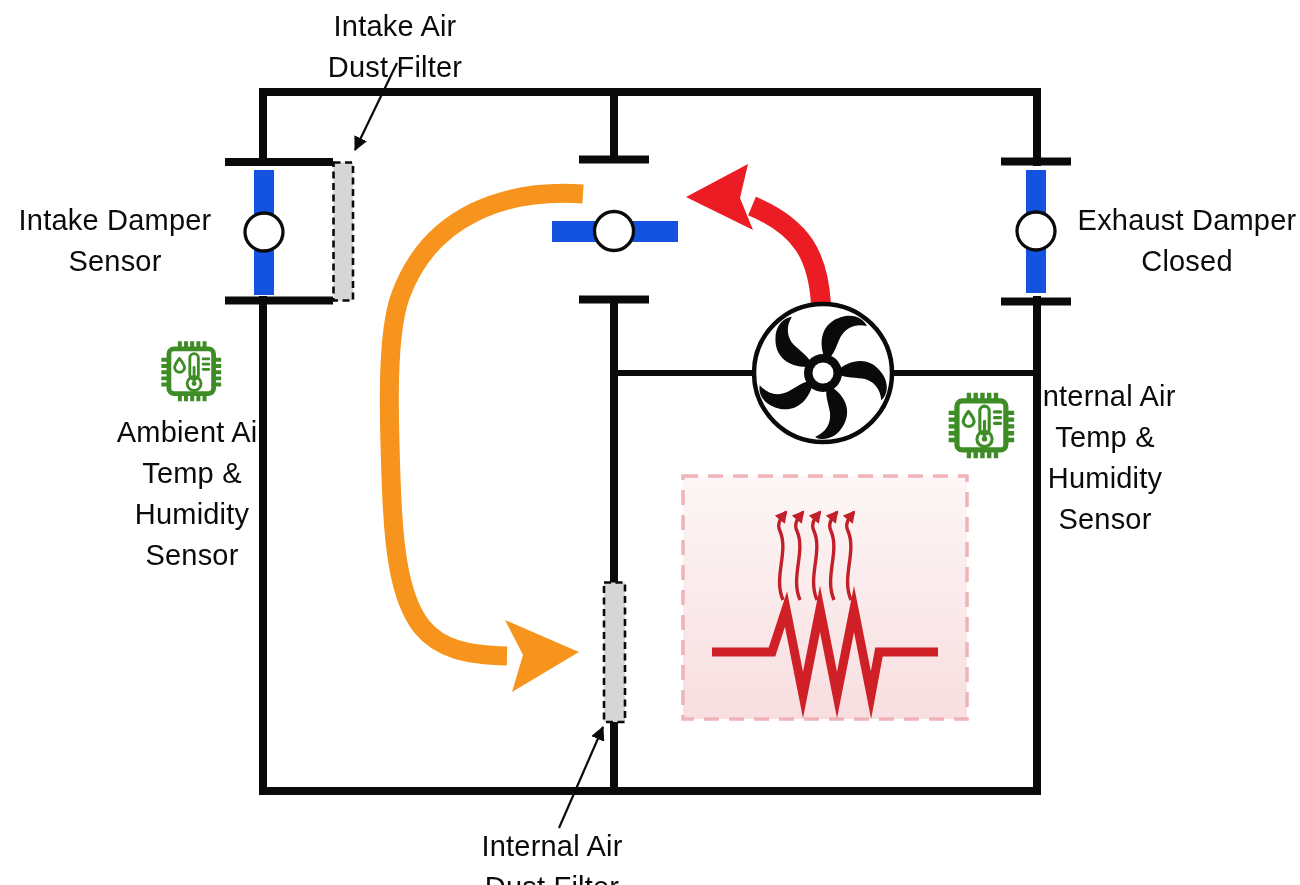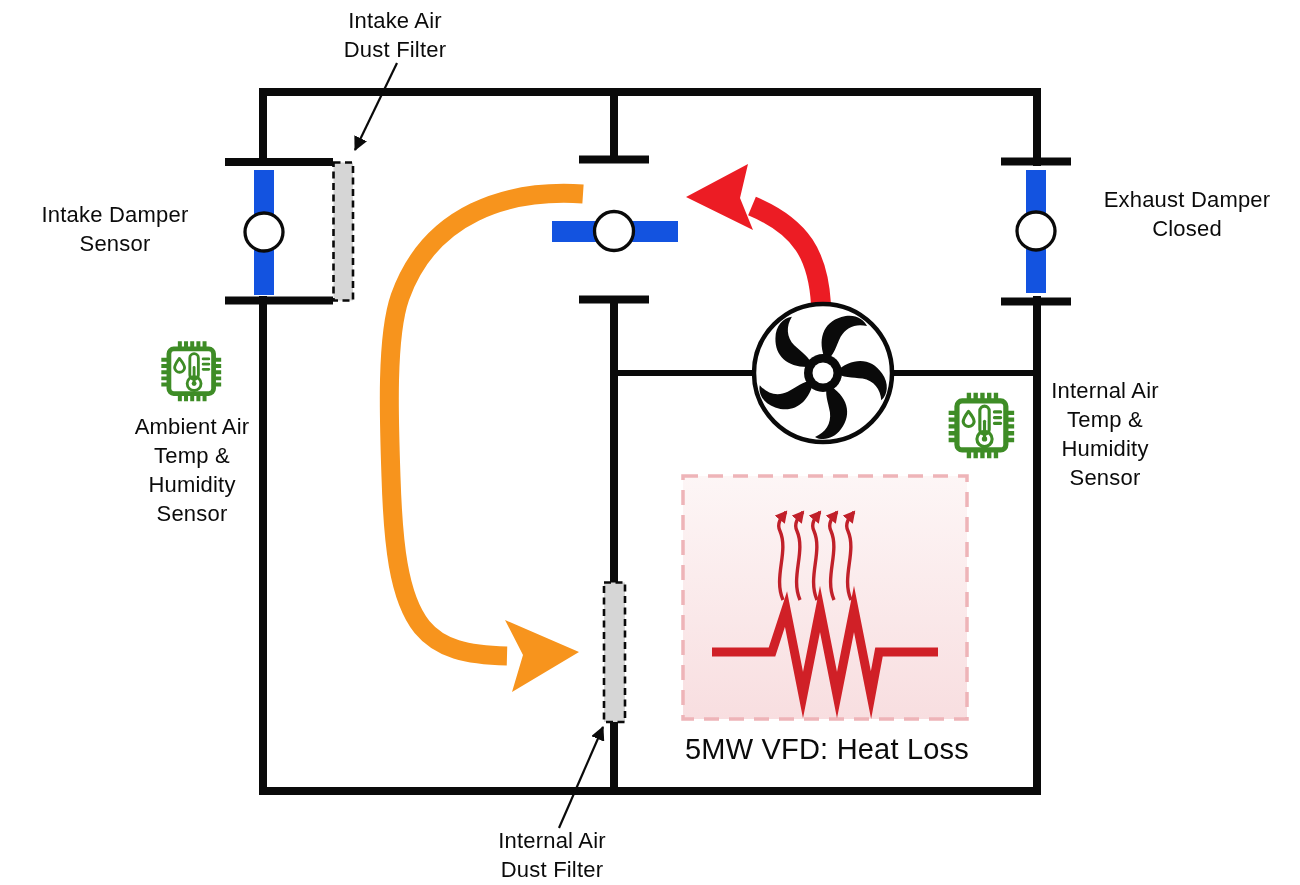--- a/index.html
+++ b/index.html
@@ -6,22 +6,22 @@
     --background:#ffffff; --line_black:#0a0a0a; --damper_blue:#1353e0;
     --flow_orange:#f7941d; --flow_red:#ec1c24; --heat_red:#c1202a;
     --resistor_red:#d02027; --sensor_green:#3e8c26; --filter_gray:#d6d6d6;
     --vfd_fill_top:#fdf6f6; --vfd_fill_bottom:#f8dee0; --vfd_border:#eeb4b8;
     --text:#0b0b0b;
   }
   html,body{margin:0;padding:0;background:var(--background);}
   .stage{position:relative;width:1300px;height:885px;background:var(--background);
          font-family:"Liberation Sans",sans-serif;overflow:hidden;}
   .art{position:absolute;left:0;top:0;}
-  .lbl{position:absolute;text-align:center;color:var(--text);font-size:22px;
-       line-height:29px;white-space:pre-line;letter-spacing:0.2px;}
+  .lbl{position:absolute;text-align:center;color:var(--text);font-size:29px;
+       line-height:41px;white-space:pre-line;letter-spacing:0.2px;}
   .lbl-vfd{font-size:29px;line-height:33px;}
   
   .wall{stroke:var(--line_black);stroke-width:8;fill:none;stroke-linecap:butt;}
   .wall-mid{stroke:var(--line_black);stroke-width:6;fill:none;}
   .tick{stroke:var(--line_black);stroke-width:8;fill:none;}
   .blade-rect{fill:var(--damper_blue);}
   .hinge{fill:#ffffff;stroke:var(--line_black);stroke-width:3.3;}
   .filter{fill:var(--filter_gray);stroke:var(--line_black);stroke-width:2.6;
           stroke-dasharray:7 4.5;}
   .fan-ring{fill:#ffffff;stroke:var(--line_black);stroke-width:4.5;}
@@ -174,30 +174,29 @@
     </g>
   </svg>
 
   <div class="lbl" style="left:293px;top:6px;width:204px;">Intake Air
 Dust Filter</div>
 
 
   <div class="lbl" style="left:8px;top:200px;width:214px;">Intake Damper
 Sensor</div>
 
-  <div class="lbl" style="left:1076px;top:185px;width:222px;">Exhaust Damper
+  <div class="lbl" style="left:1076px;top:200px;width:222px;">Exhaust Damper
 Closed</div>
 
   <div class="lbl" style="left:90px;top:412px;width:204px;text-align:center;">Ambient Air
 Temp &amp;
 Humidity
 Sensor</div>
 
   <div class="lbl" style="left:1003px;top:376px;width:204px;">Internal Air
 Temp &amp;
 Humidity
 Sensor</div>
 
-  <div class="lbl lbl-vfd" style="left:675px;top:733px;width:304px;">5MW VFD: Heat Loss</div>
 
   <div class="lbl" style="left:450px;top:826px;width:204px;">Internal Air
 Dust Filter</div>
 </div>
 
 </body></html>

